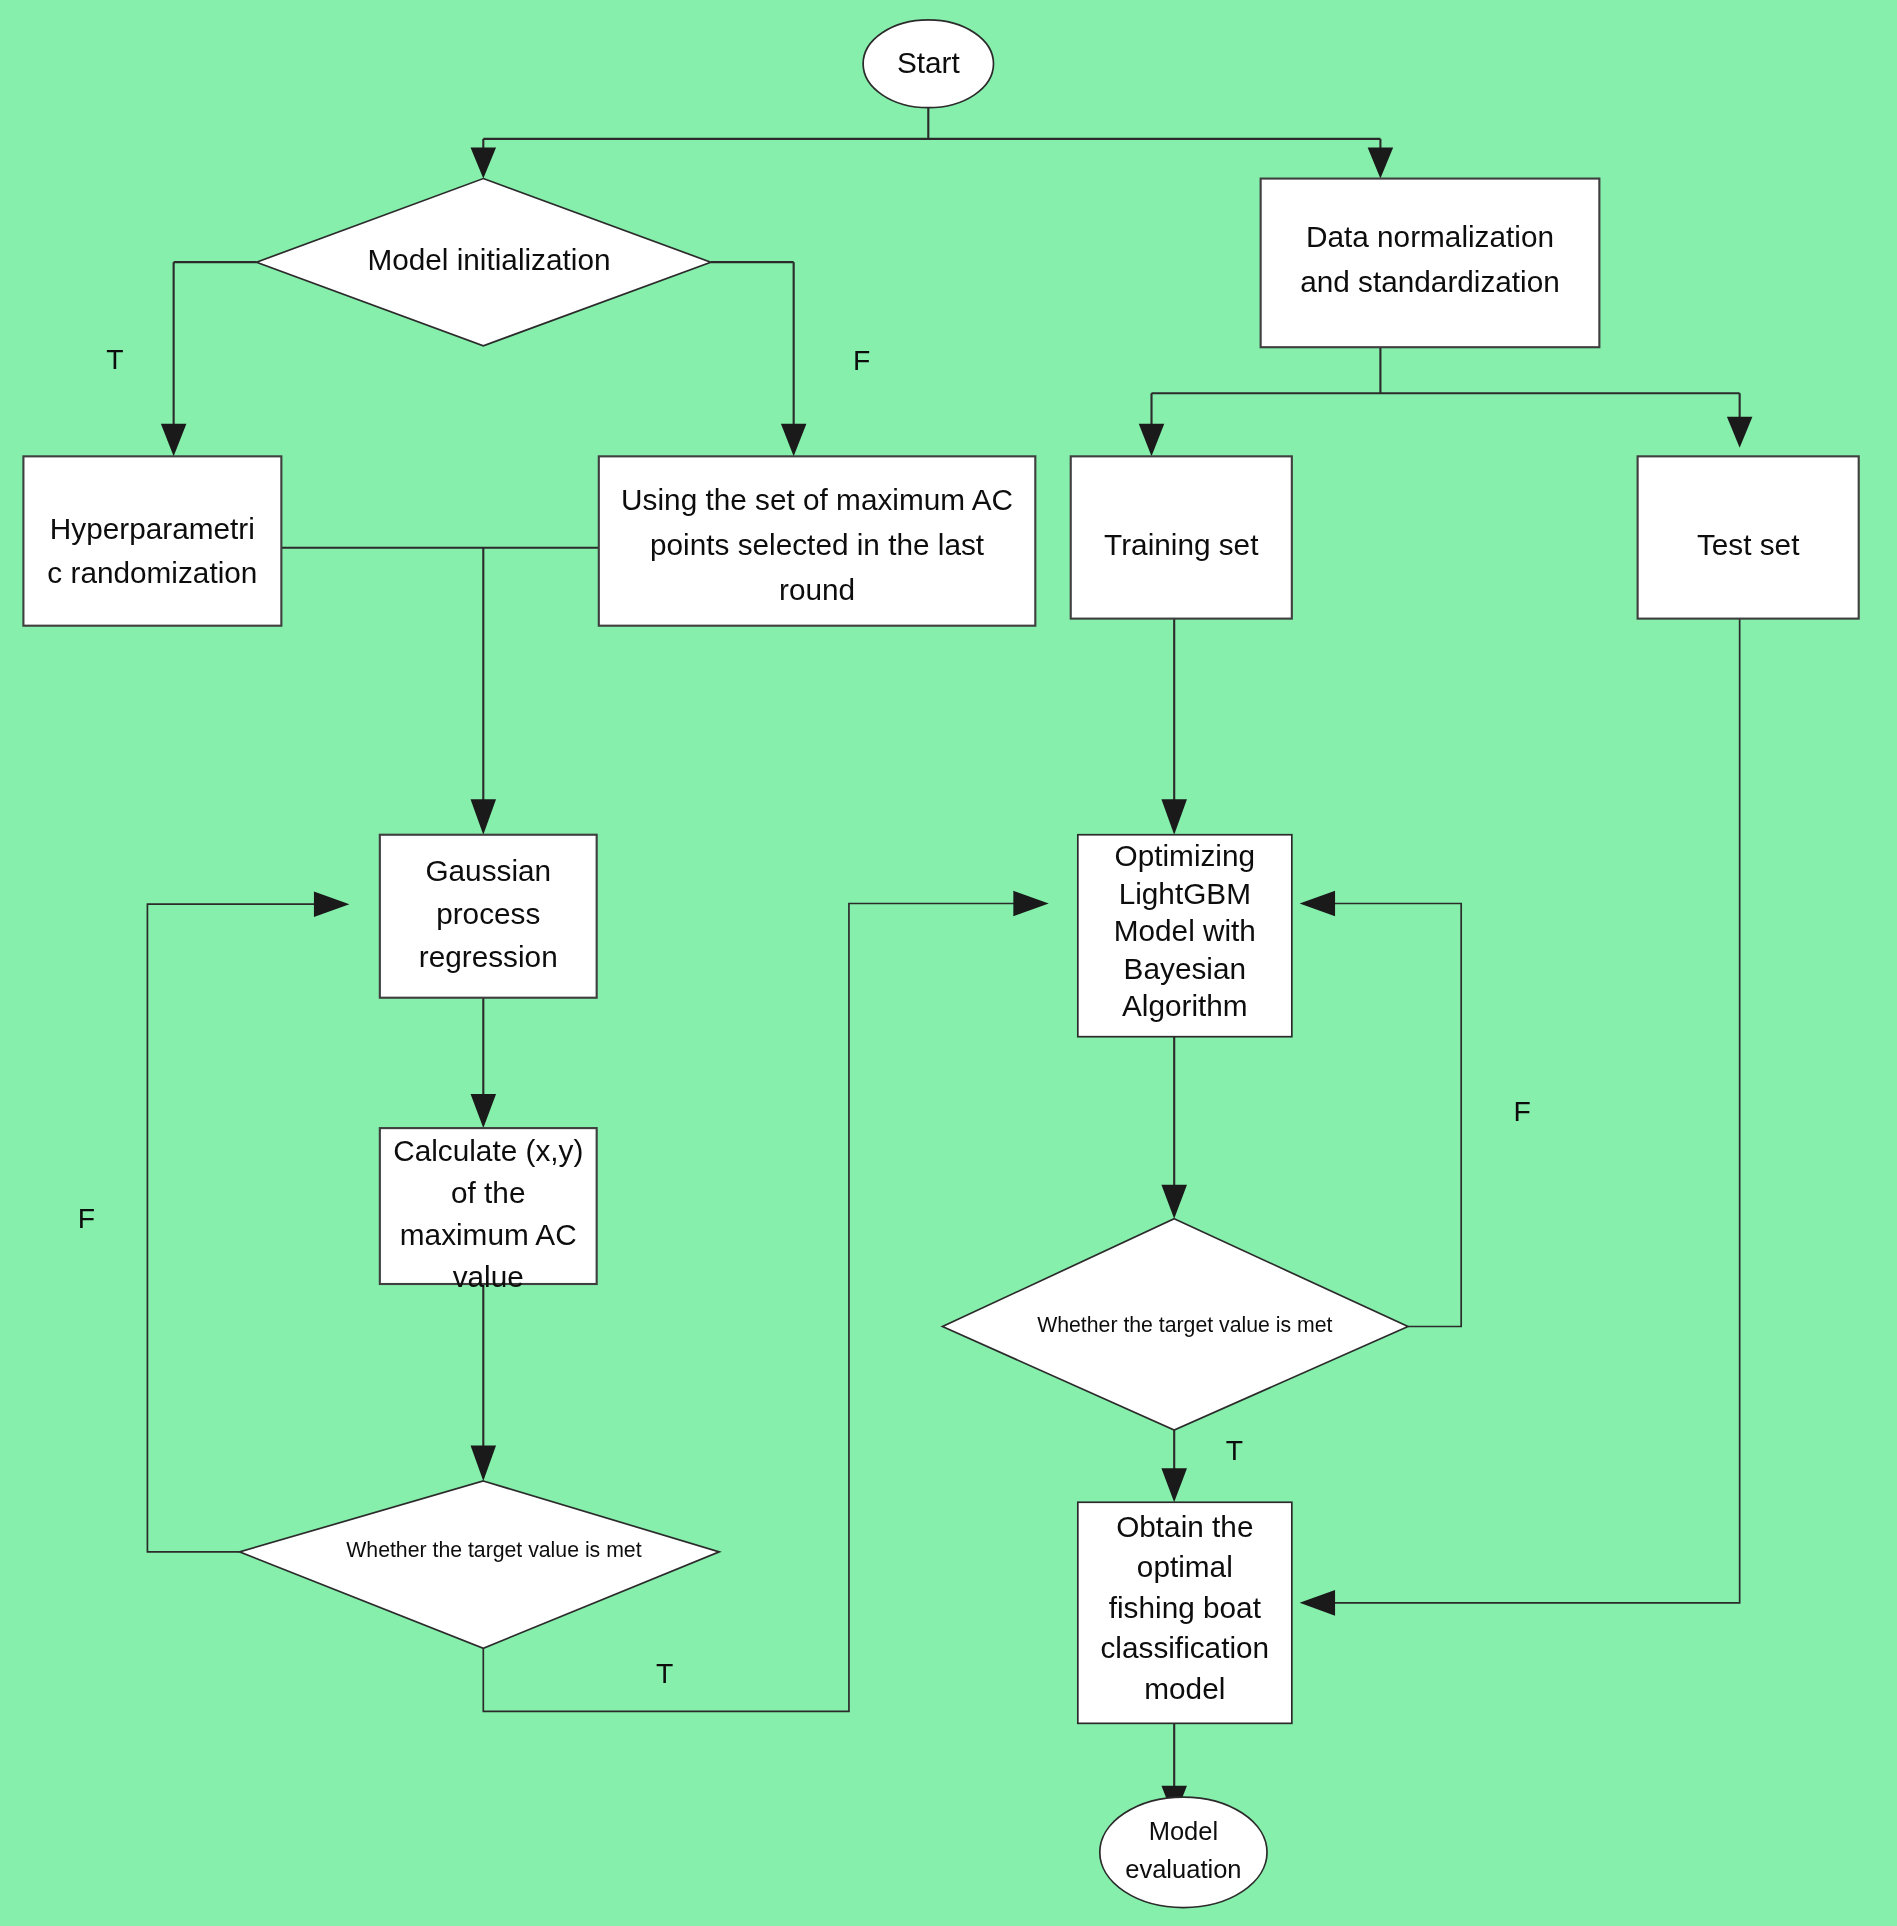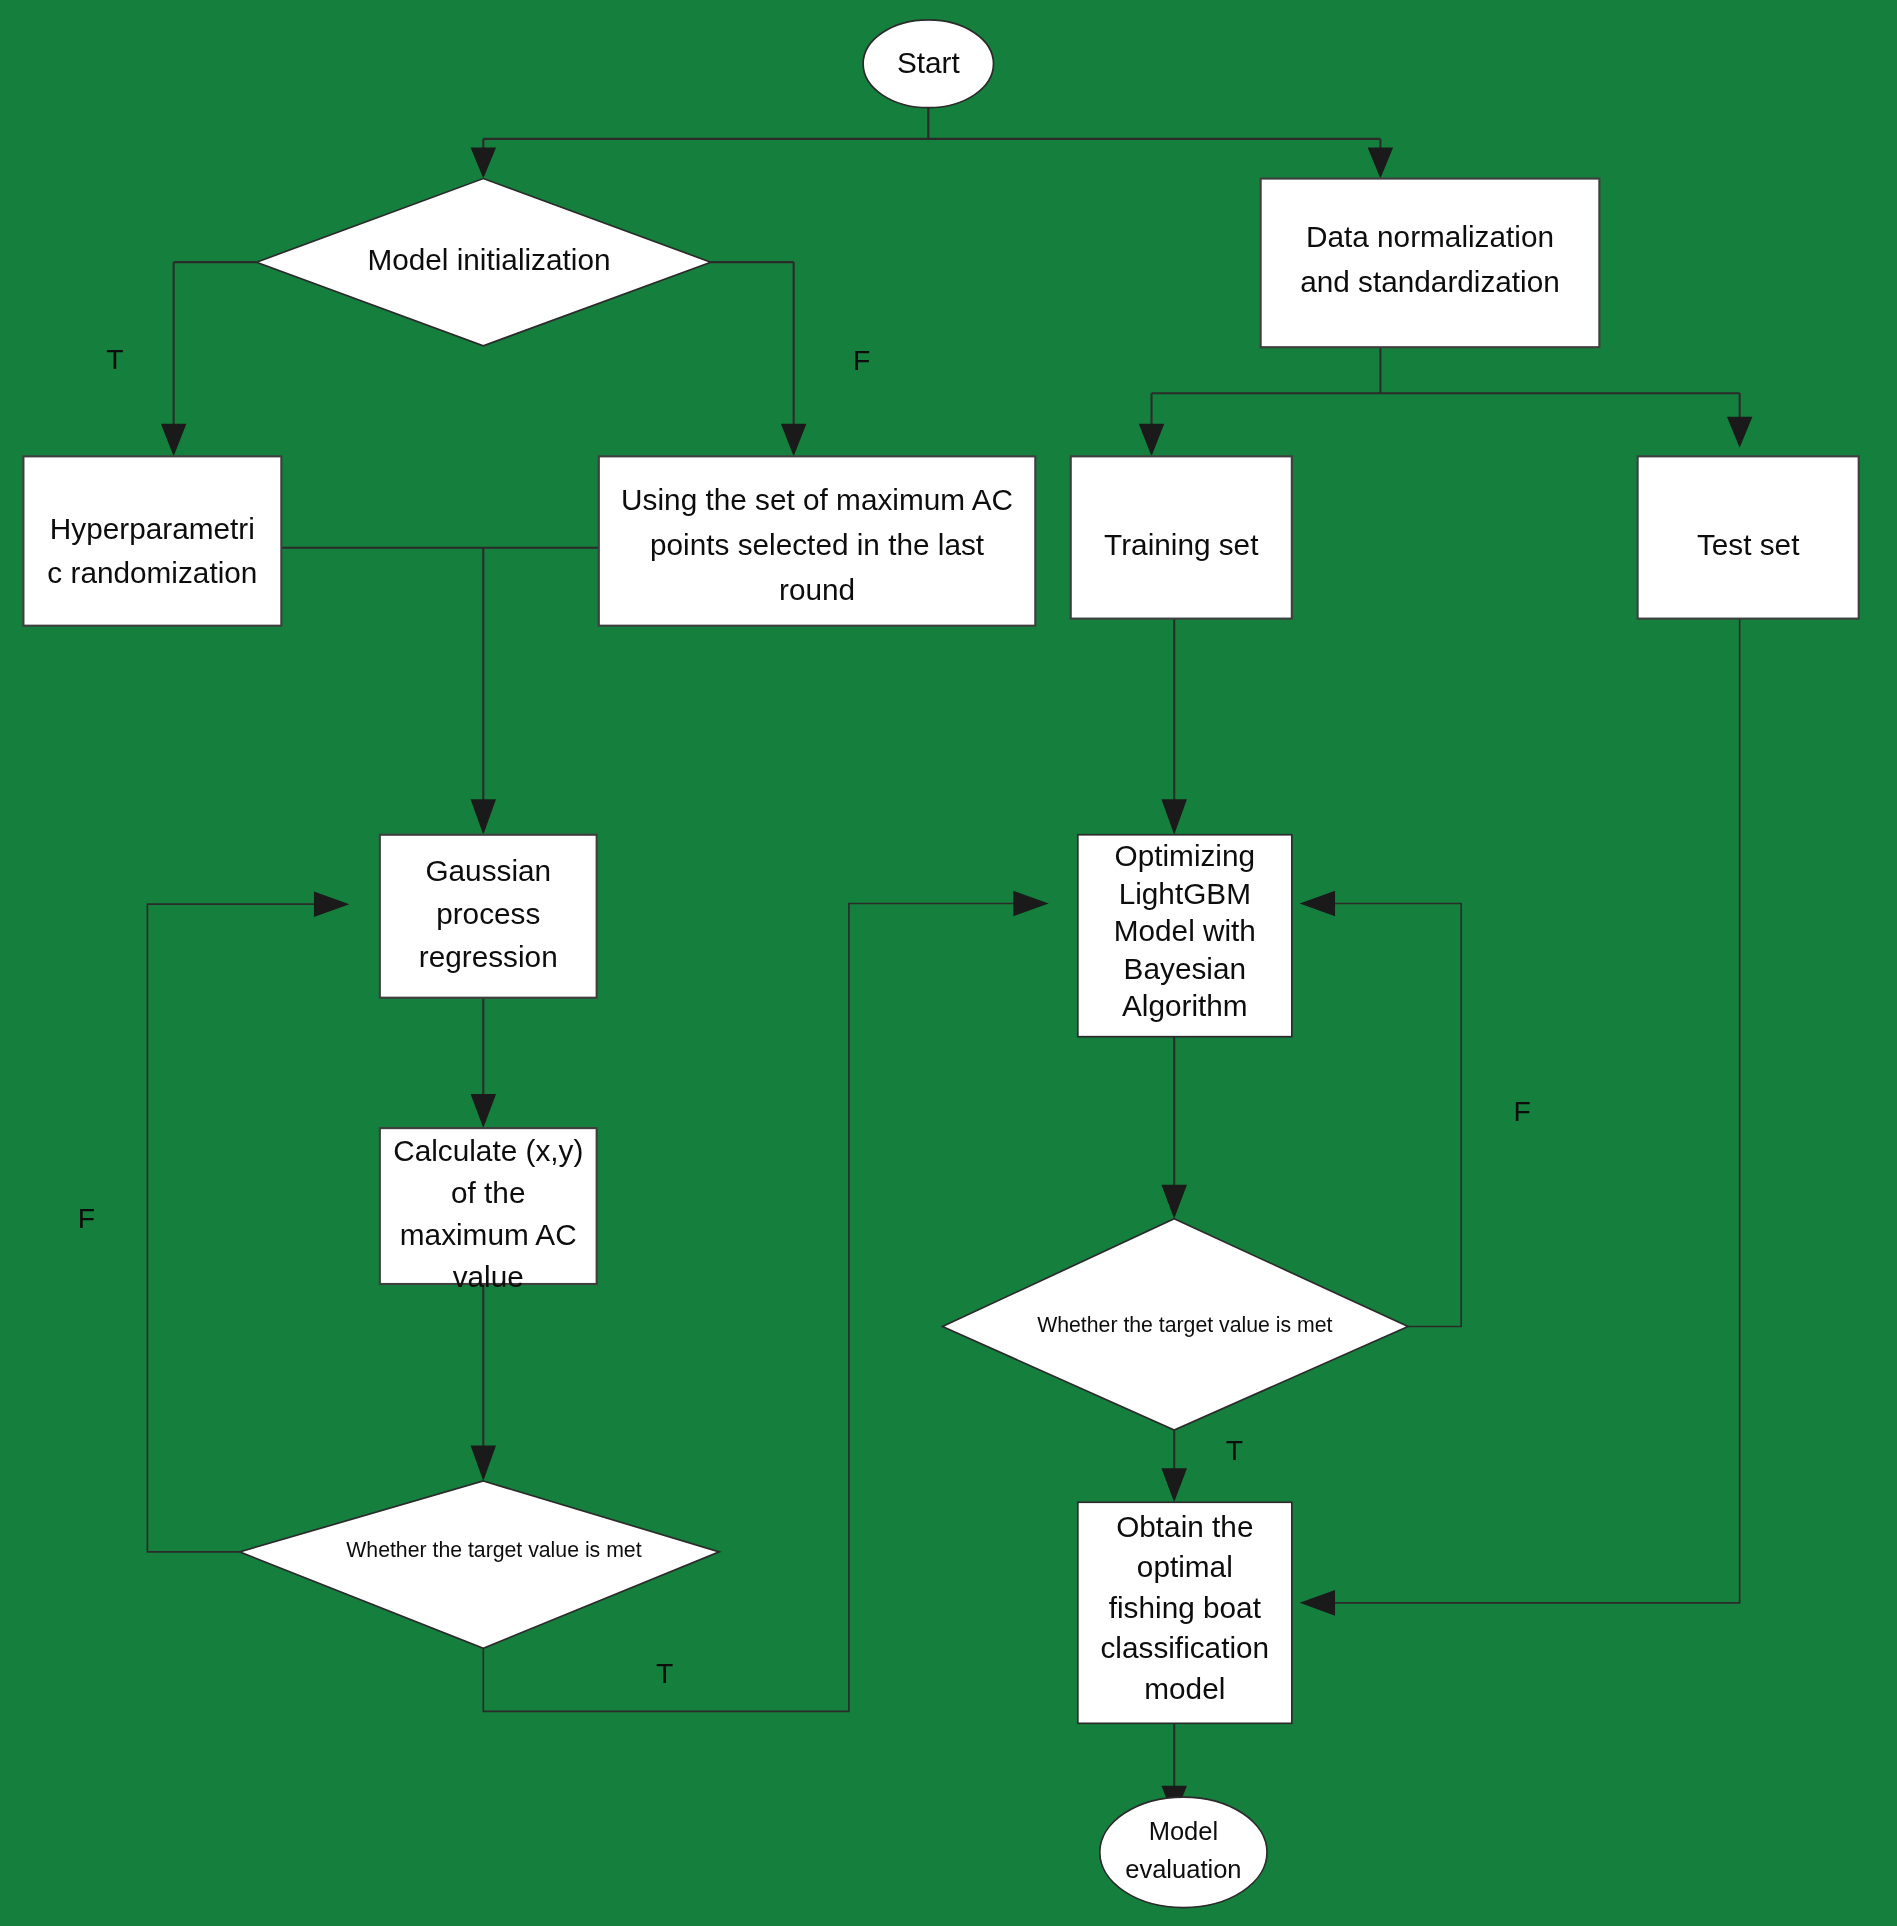--- a/index.html
+++ b/index.html
@@ -7,21 +7,21 @@
     padding: 0;
     background: #ffffff;
   }
   body {
     font-family: "Liberation Sans", sans-serif;
   }
   #flowchart-root {
     position: relative;
     width: 1897px;
     height: 1926px;
-    background: #15803d;
+    background: #86efac;
     overflow: hidden;
   }
   svg.diagram {
     position: absolute;
     top: 0;
     left: 0;
     width: 1897px;
     height: 1926px;
     display: block;
   }

